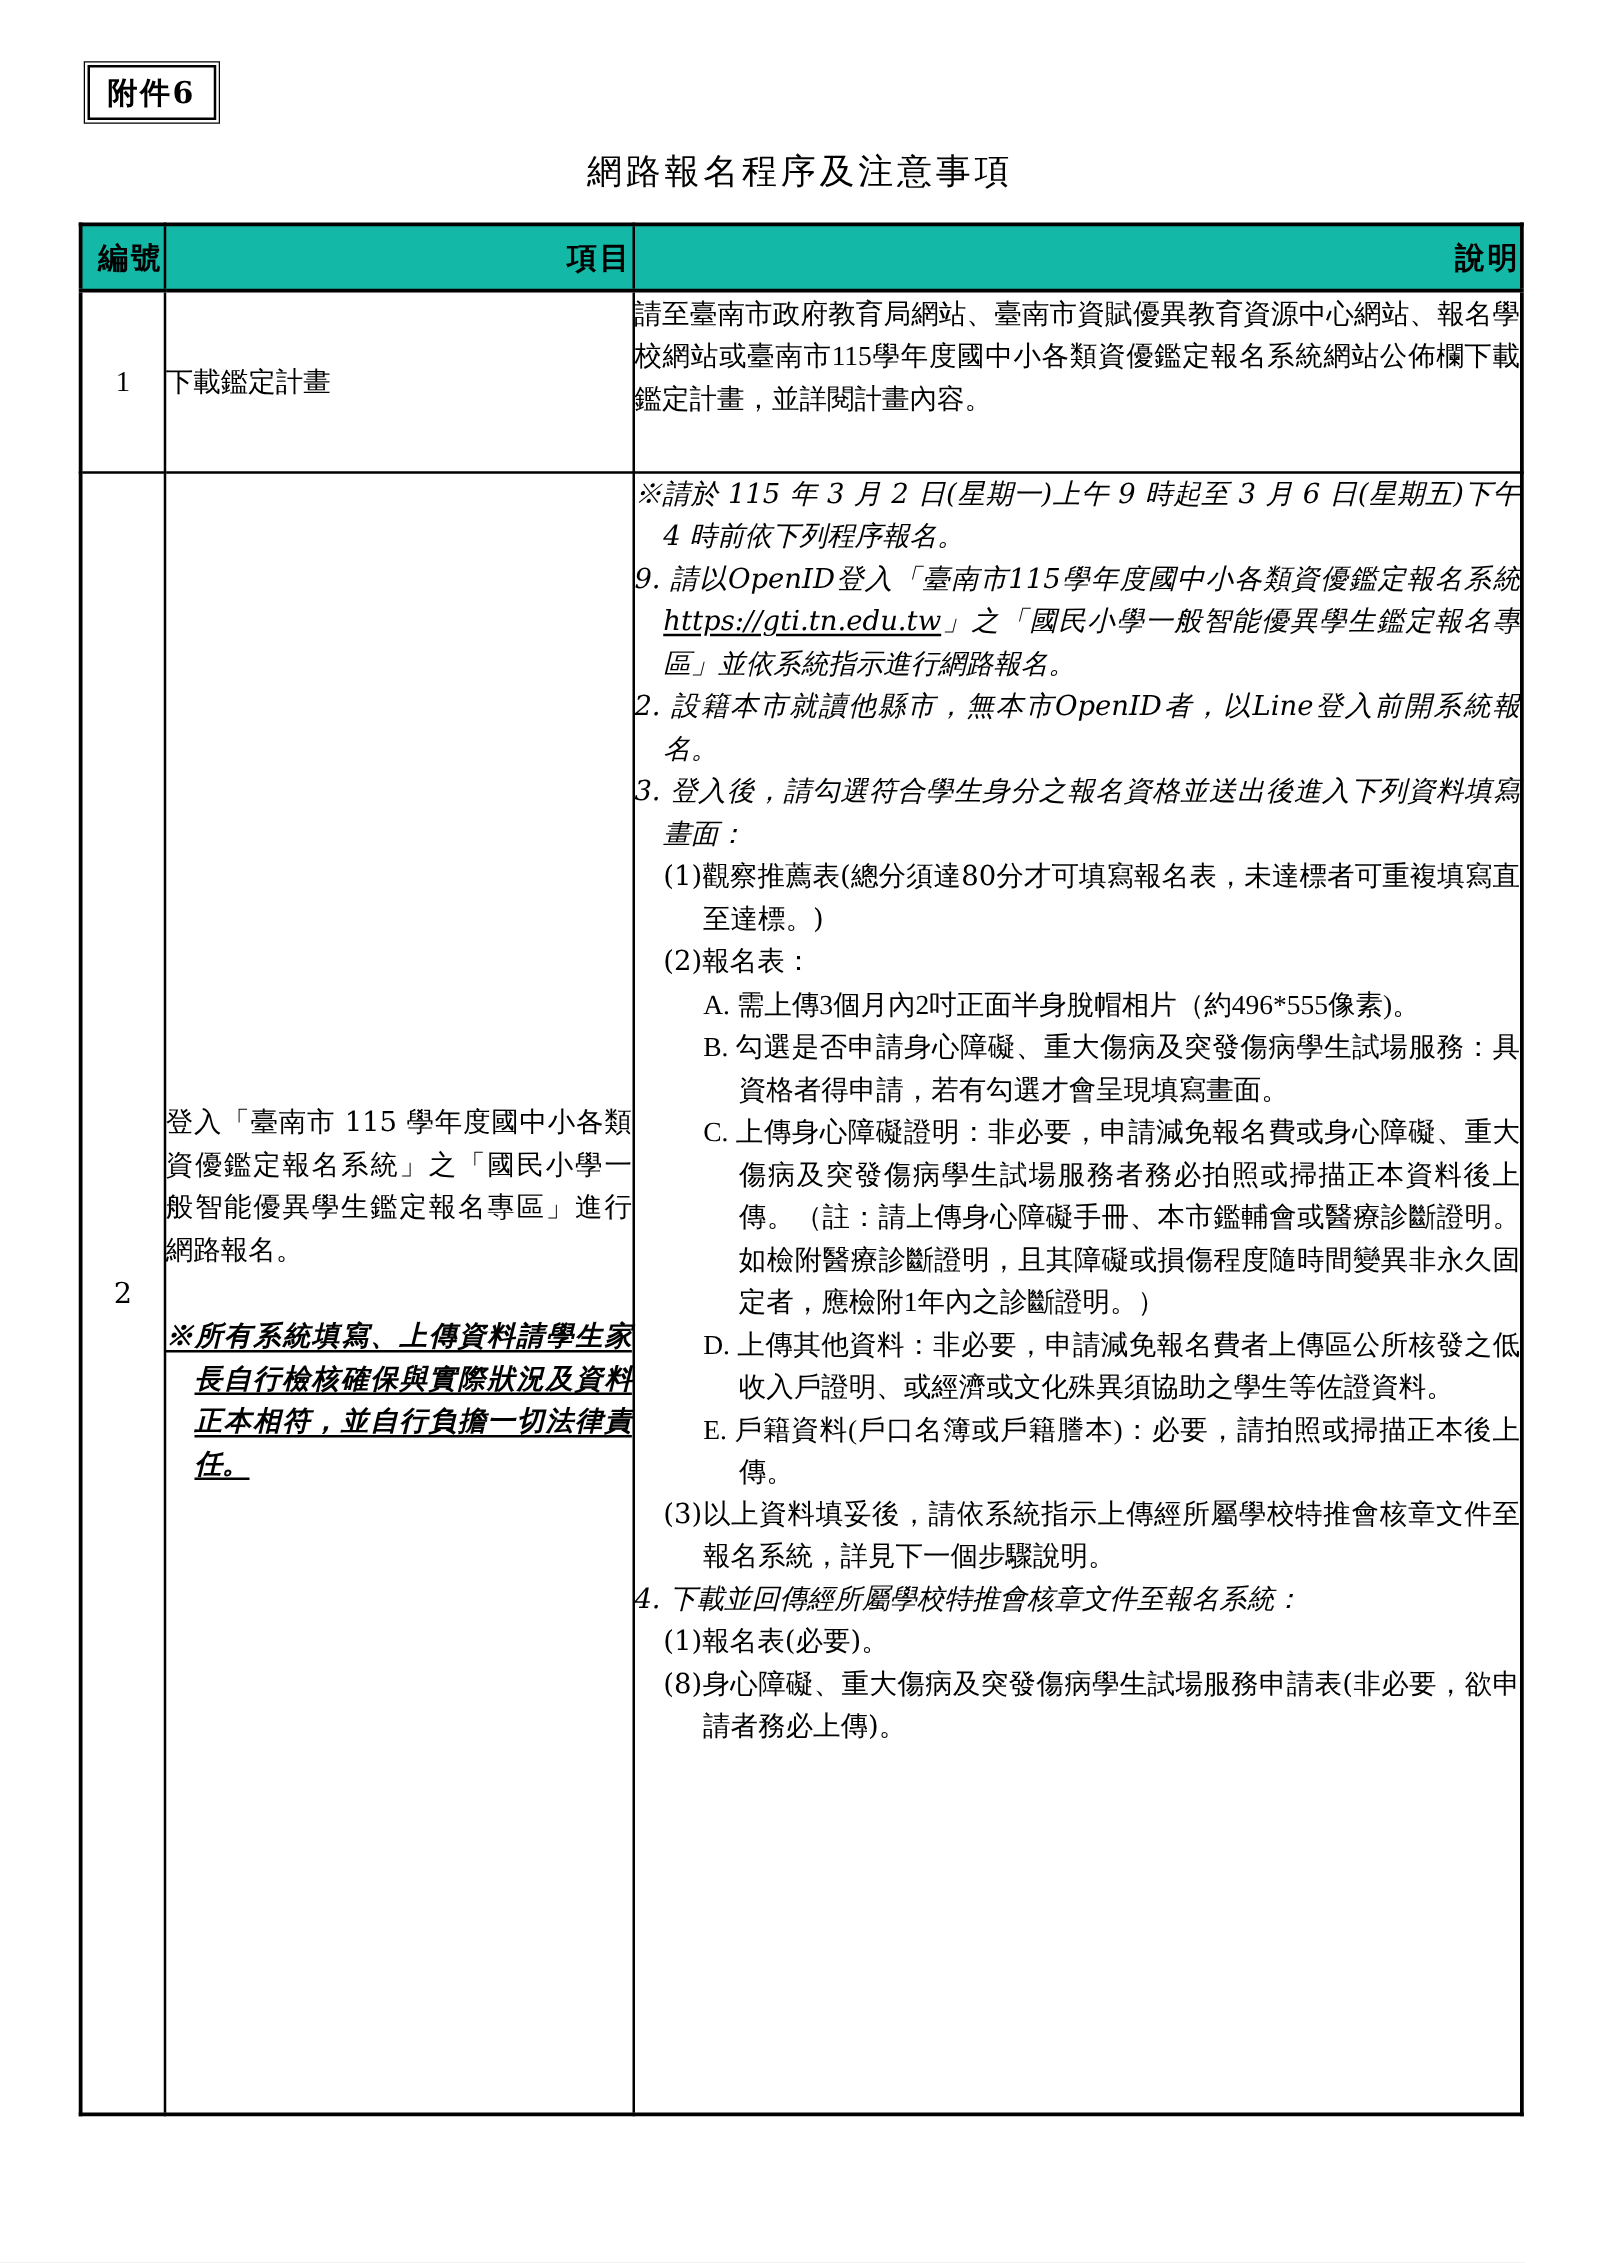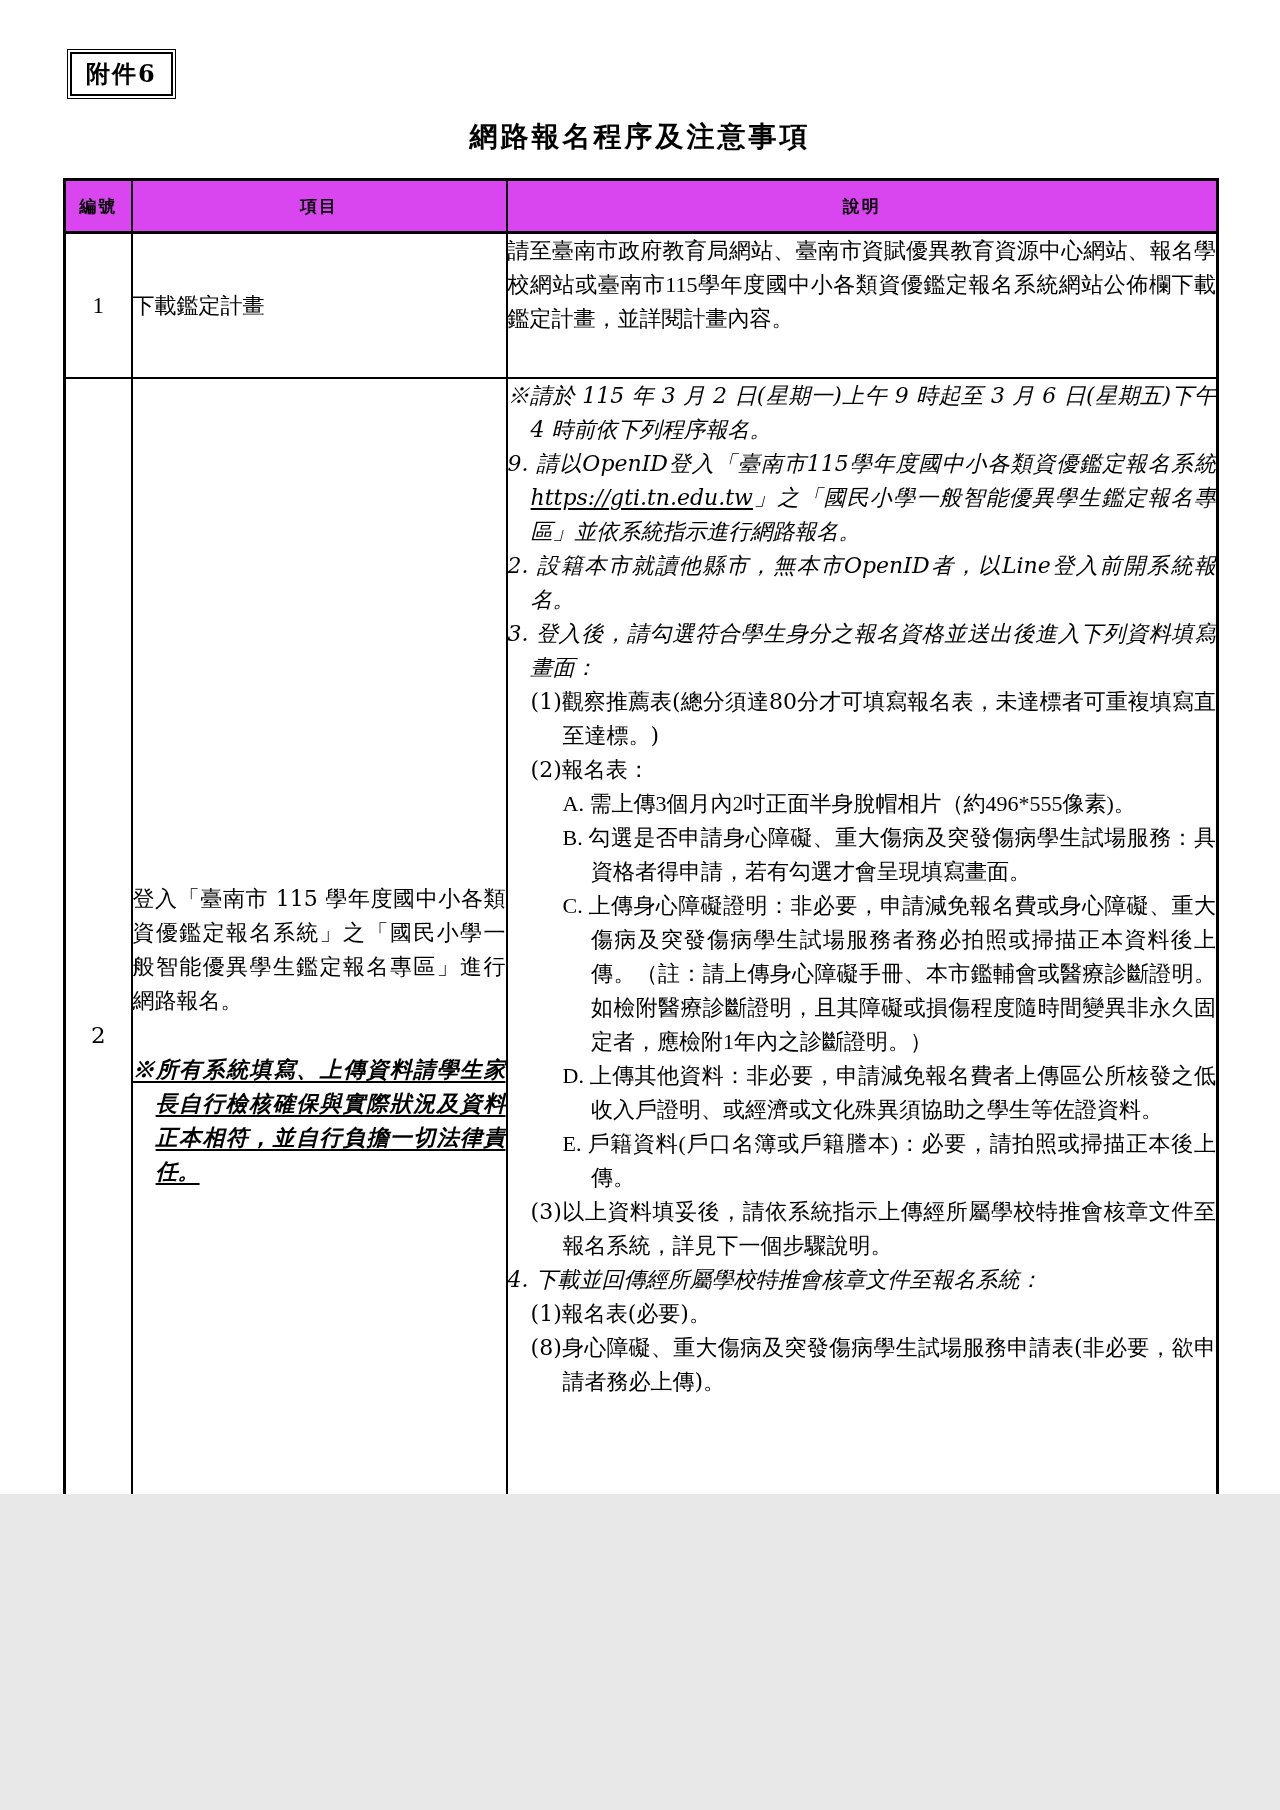--- a/index.html
+++ b/index.html
@@ -1,19 +1,19 @@
 <!DOCTYPE html>
 <html lang="zh-Hant"><head>
 <meta charset="utf-8">
 <style>
   html,body { margin:0; padding:0; background:#e8e8e8; }
   .page {
     position: relative;
     width: 1280px;
-    height: 1494px;
+    height: 1810px;
     margin: 0 auto;
     background: #ffffff;
     overflow: hidden;
     font-family: "DejaVu Serif", "Liberation Serif", serif;
     color: #000;
   }
   .attach-box {
     display: inline-block;
     margin: 52px 0 0 70px;
     border: 2px solid #000;
@@ -28,40 +28,40 @@
     margin-top: 12px;
     text-align: center;
     font-size: 28px;
     font-weight: bold;
     letter-spacing: 2px;
   }
   .doc-subtitle {
     margin-top: 22px;
     text-align: center;
     font-size: 28px;
-    font-weight: bold;
+    font-weight: normal;
     letter-spacing: 3px;
   }
   table.proc {
     margin: 22px 0 0 63px;
     width: 1153px;
     border-collapse: collapse;
     table-layout: fixed;
     border: 3px solid #000;
   }
   table.proc th, table.proc td {
     border: 2px solid #000;
     padding: 0;
   }
   table.proc thead th {
     height: 50px;
-    background: #d946ef;
-    font-size: 17px;
+    background: #14b8a6;
+    font-size: 24px;
     font-weight: bold;
-    text-align: center;
+    text-align: right;
     border-bottom: 3px solid #000;
     letter-spacing: 2px;
   }
   td.cell-no {
     text-align: center;
     vertical-align: middle;
     font-size: 23px;
   }
   td.cell-item {
     vertical-align: middle;

